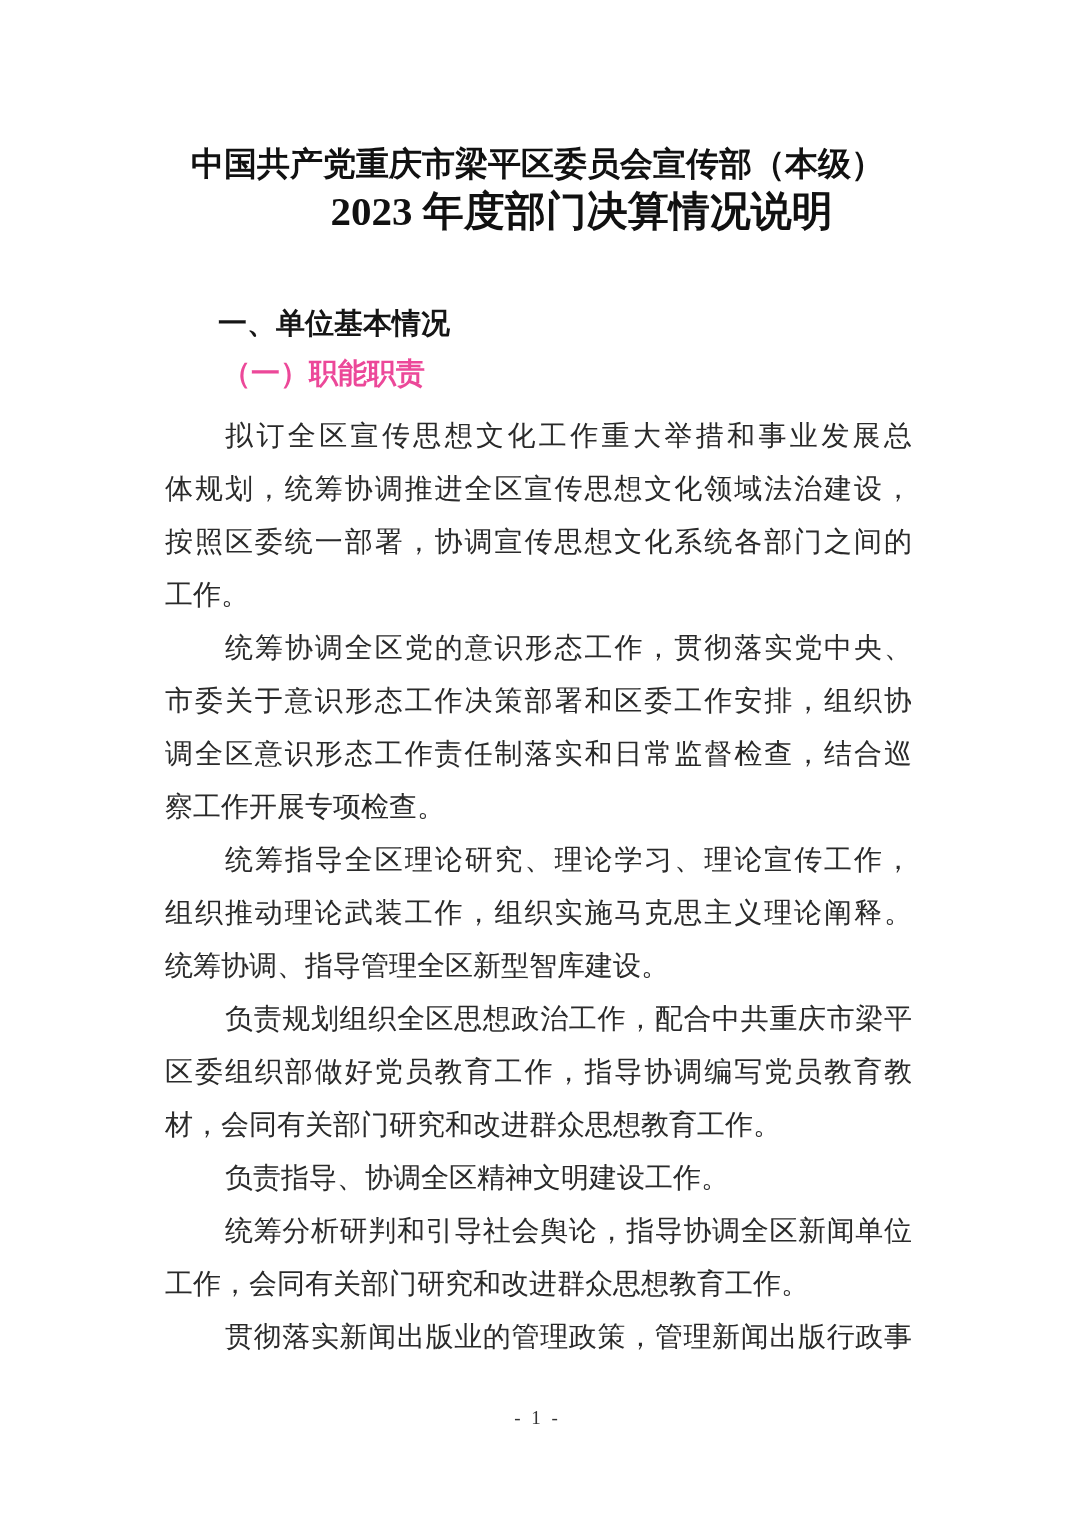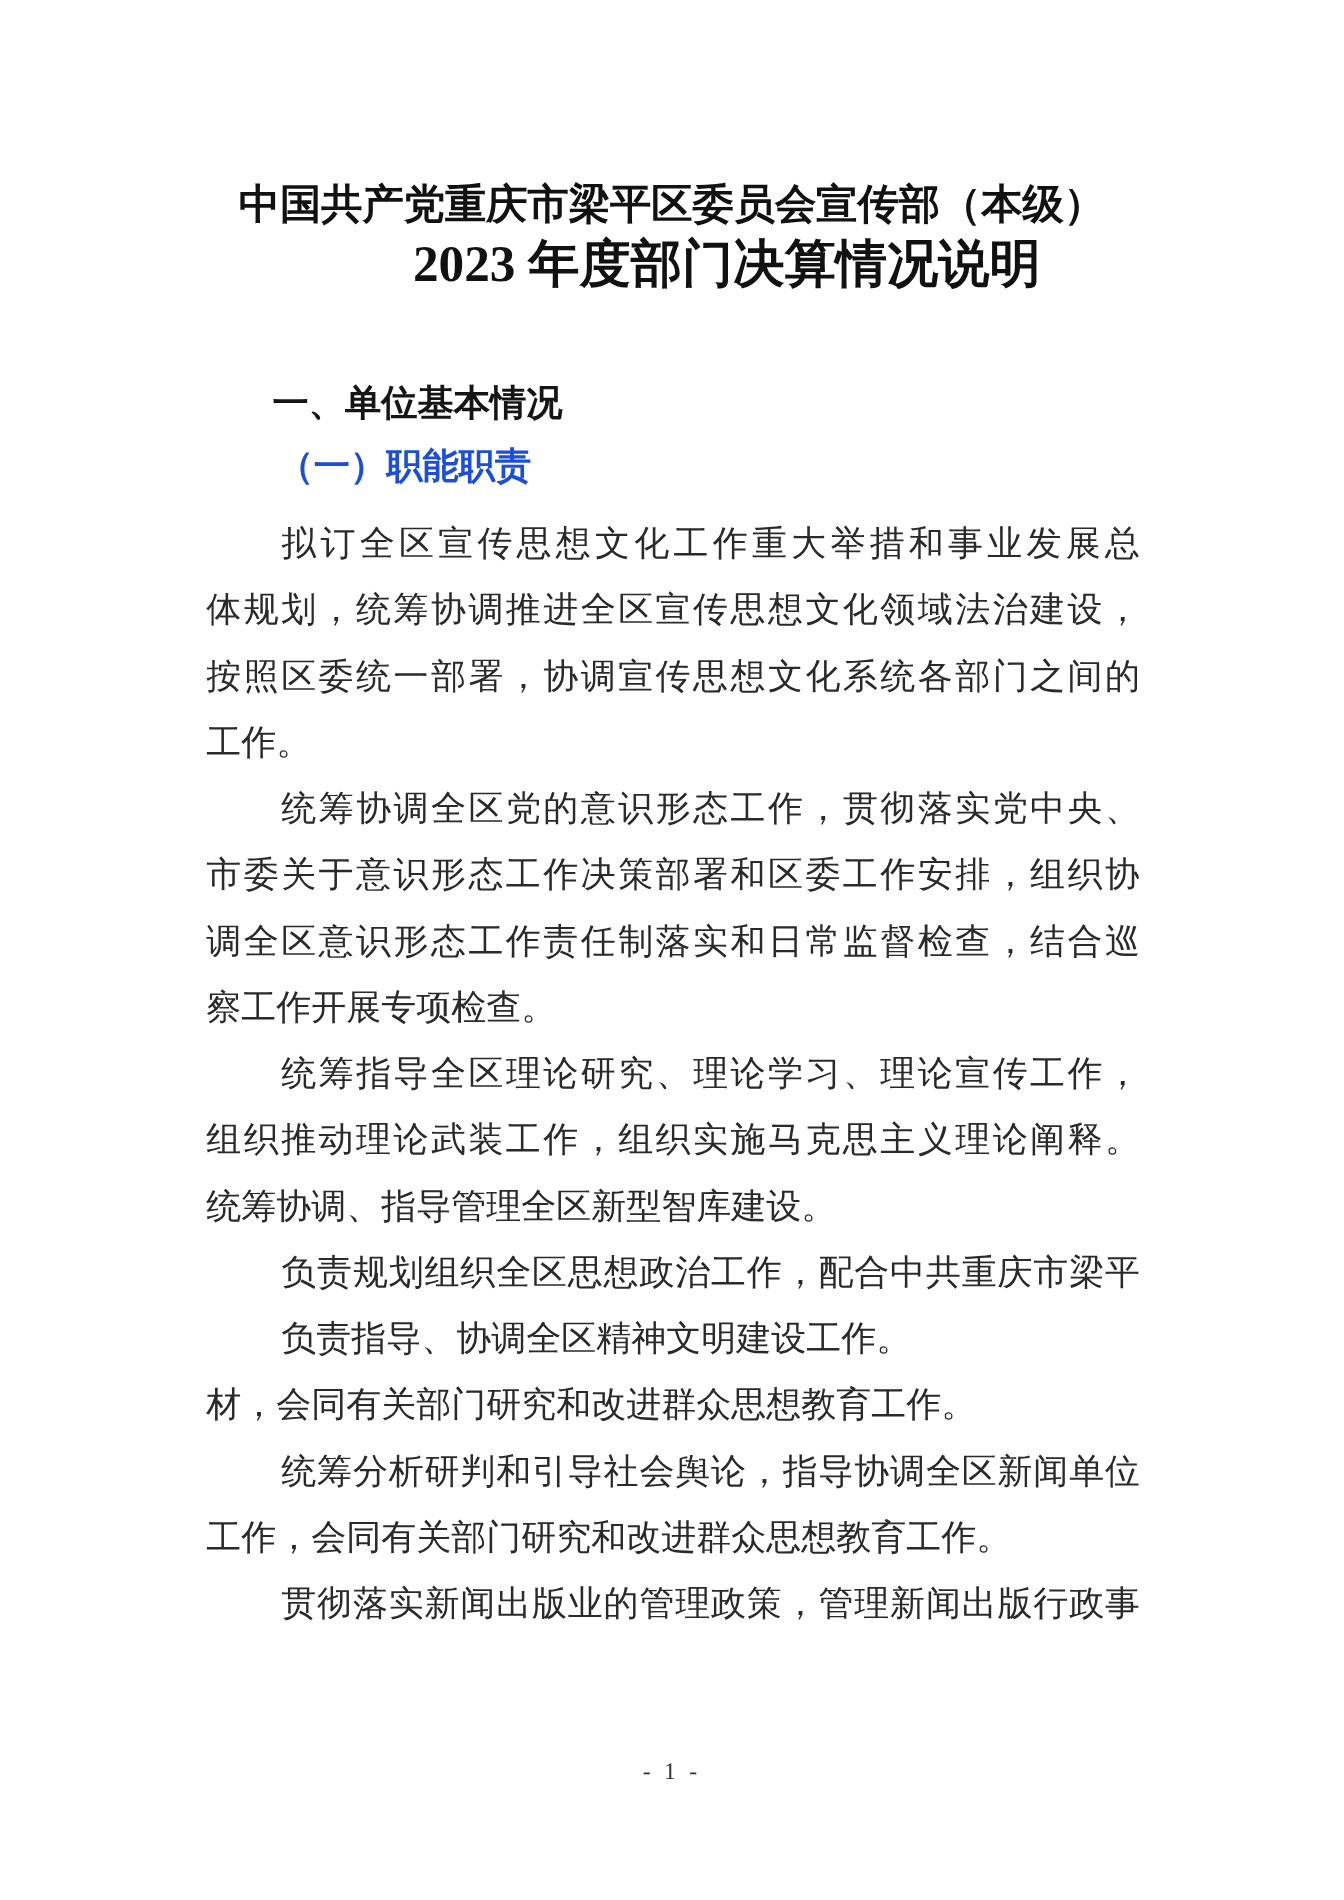--- a/index.html
+++ b/index.html
@@ -54,21 +54,21 @@
     color: #151515;
   }
   .subsection-heading {
     position: absolute;
     top: 358px;
     left: 222px;
     font-family: "Liberation Serif", "DejaVu Serif", serif;
     font-weight: bold;
     font-size: 29px;
     line-height: 31px;
-    color: #1d4ed8;
+    color: #ec4899;
   }
   .body-text {
     position: absolute;
     top: 409px;
     left: 165px;
     width: 747px;
     font-family: "Liberation Serif", "DejaVu Serif", serif;
     font-weight: normal;
     font-size: 28px;
     color: #2a2a2a;
@@ -120,22 +120,23 @@
     <div class="ln jf">按照区委统一部署，协调宣传思想文化系统各部门之间的</div>
     <div class="ln">工作。</div>
     <div class="ln ind jf">统筹协调全区党的意识形态工作，贯彻落实党中央、</div>
     <div class="ln jf">市委关于意识形态工作决策部署和区委工作安排，组织协</div>
     <div class="ln jf">调全区意识形态工作责任制落实和日常监督检查，结合巡</div>
     <div class="ln">察工作开展专项检查。</div>
     <div class="ln ind jf">统筹指导全区理论研究、理论学习、理论宣传工作，</div>
     <div class="ln jf">组织推动理论武装工作，组织实施马克思主义理论阐释。</div>
     <div class="ln">统筹协调、指导管理全区新型智库建设。</div>
     <div class="ln ind jf">负责规划组织全区思想政治工作，配合中共重庆市梁平</div>
+    <div class="ln jf">区委组织部做好党员教育工作，指导协调编写党员教育教</div>
+    <div class="ln">材，会同有关部门研究和改进群众思想教育工作。</div>
     <div class="ln ind">负责指导、协调全区精神文明建设工作。</div>
-    <div class="ln">材，会同有关部门研究和改进群众思想教育工作。</div>
     <div class="ln ind jf">统筹分析研判和引导社会舆论，指导协调全区新闻单位</div>
     <div class="ln">工作，会同有关部门研究和改进群众思想教育工作。</div>
     <div class="ln ind jf">贯彻落实新闻出版业的管理政策，管理新闻出版行政事</div>
   </div>
 
   <div class="page-footer">- 1 -</div>
 
 </div>
 
 </body></html>

